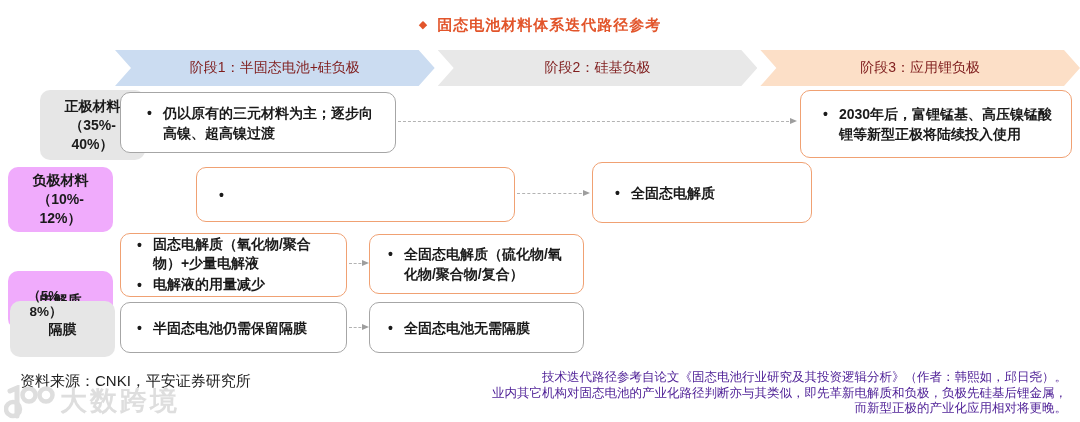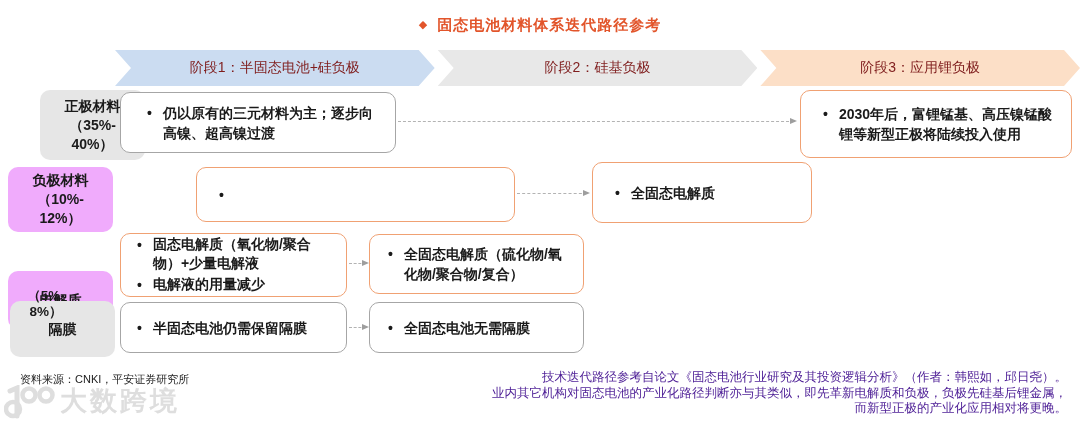--- a/index.html
+++ b/index.html
@@ -58,21 +58,21 @@
   .conn{position:absolute;height:0;border-top:1.6px dashed #b3b3b3;}
   .conn::after{
     content:'';position:absolute;right:-3px;top:-4.4px;width:0;height:0;
     border-left:7px solid #9e9e9e;border-top:3.6px solid transparent;border-bottom:3.6px solid transparent;
   }
   #conn-cathode{left:398px;top:121px;width:396px;}
   #conn-anode{left:517px;top:193px;width:70px;}
   #conn-elec{left:349px;top:263px;width:17px;}
   #conn-sep{left:349px;top:327px;width:17px;}
   
-  #source-note{position:absolute;left:20px;top:372px;font-size:11px;color:#222;font-weight:500;}
+  #source-note{position:absolute;left:20px;top:372px;font-size:15px;color:#222;font-weight:500;}
   #right-note{position:absolute;right:13px;top:370px;width:625px;text-align:right;
     font-size:12.5px;line-height:15.5px;color:#4c1d95;font-weight:500;}
   
   #watermark{position:absolute;left:4px;top:383px;display:flex;align-items:flex-end;gap:4px;
     color:#dedede;z-index:5;user-select:none;}
   .wm-icon{display:flex;align-items:center;}
   .wm-text{font-size:27px;font-weight:700;letter-spacing:3px;color:#dedede;}
 </style>
 </head>
 <body>

